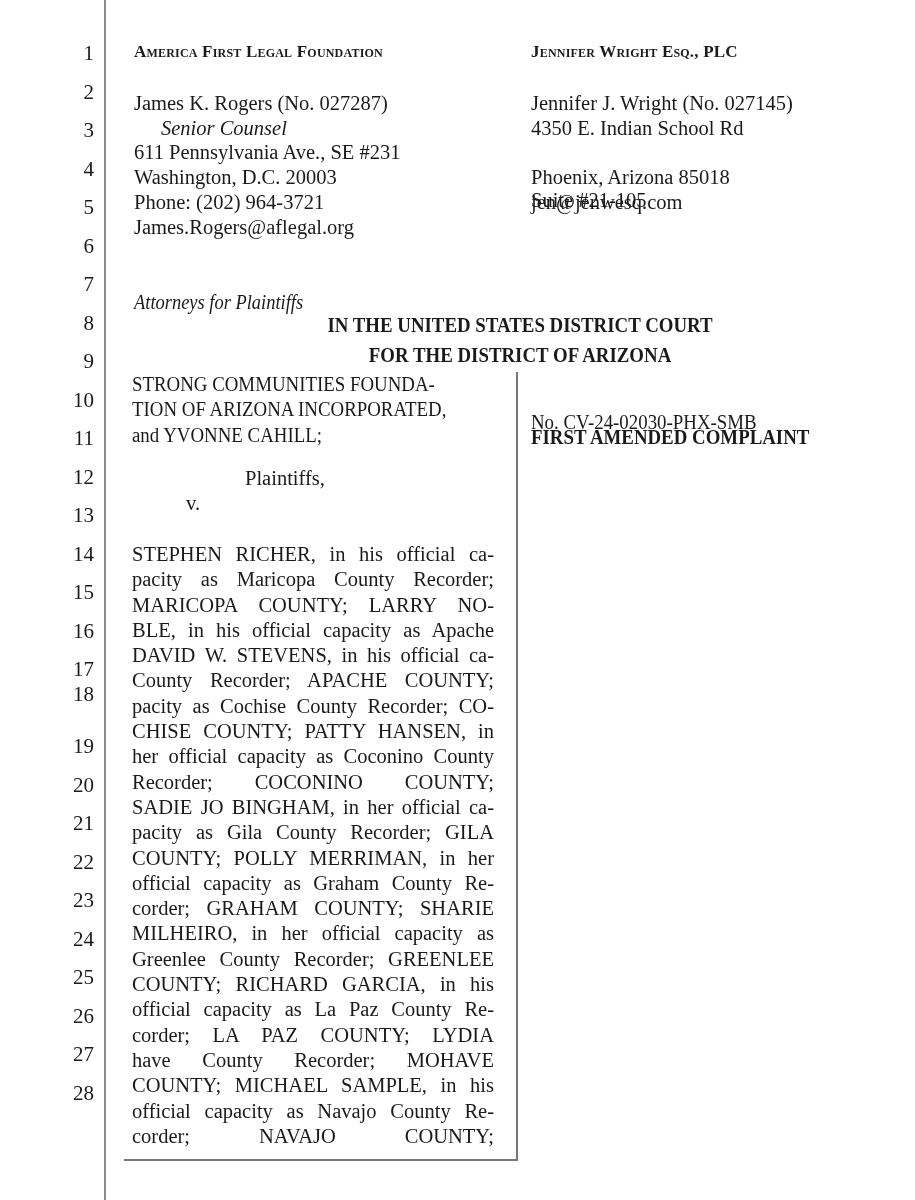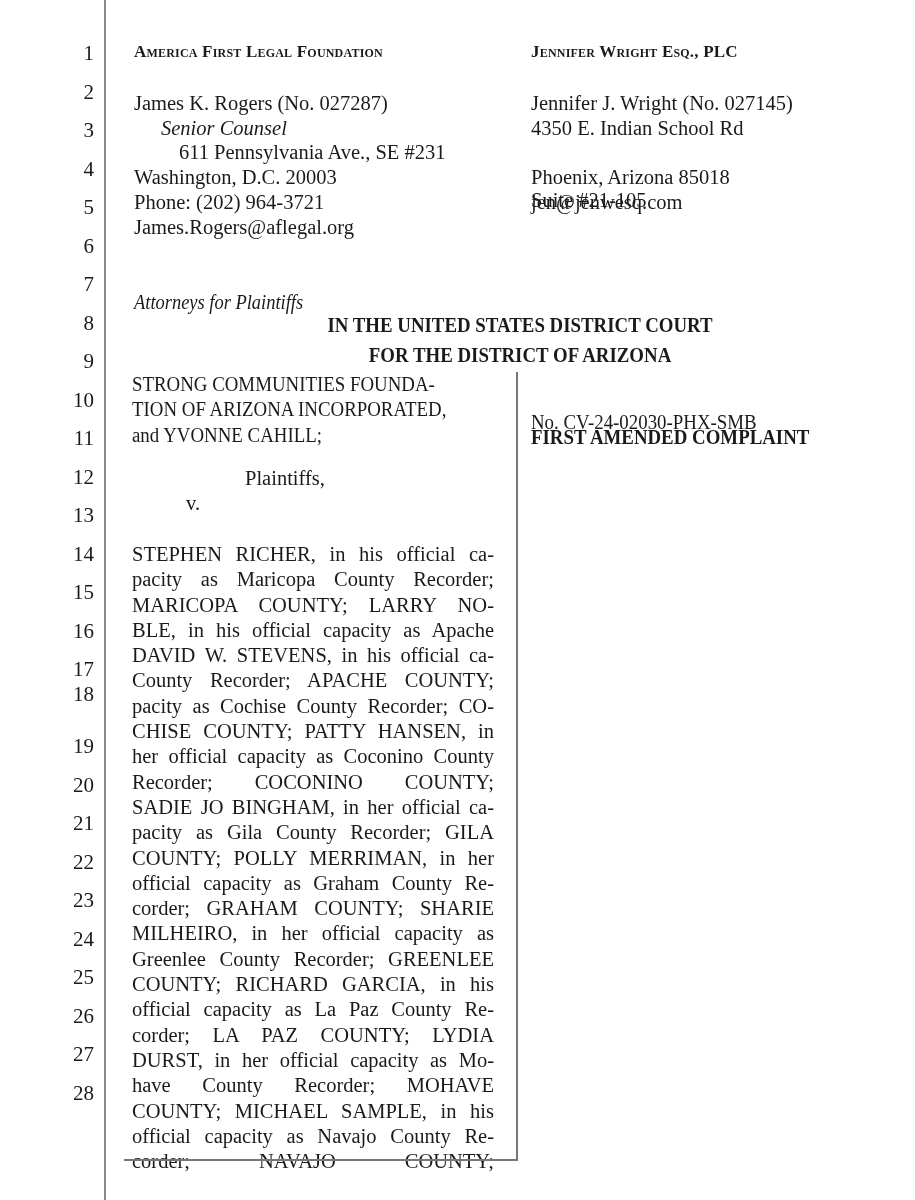--- a/index.html
+++ b/index.html
@@ -54,21 +54,21 @@
     <div class="ln" style="top: 926.5px;">24</div>
     <div class="ln" style="top: 965px;">25</div>
     <div class="ln" style="top: 1003.5px;">26</div>
     <div class="ln" style="top: 1042px;">27</div>
     <div class="ln" style="top: 1080.5px;">28</div>
   </div>
 
 <div class="t sc" style="left:134px; top:40px;">America First Legal Foundation</div>
 <div class="t" style="left:134px; top:91px;">James K. Rogers (No. 027287)</div>
 <div class="t ital" style="left:161px; top:116px;">Senior Counsel</div>
-<div class="t" style="left:134px; top:140px;margin-left:45px;">611 Pennsylvania Ave., SE #231</div>
+<div class="t" style="left:134px; top:140px;">611 Pennsylvania Ave., SE #231</div>
 <div class="t" style="left:134px; top:165px;">Washington, D.C. 20003</div>
 <div class="t" style="left:134px; top:190px;">Phone: (202) 964-3721</div>
 <div class="t" style="left:134px; top:215px;">James.Rogers@aflegal.org</div>
 
 <div class="t sc" style="left:531px; top:40px;">Jennifer Wright Esq., PLC</div>
 <div class="t" style="left:531px; top:91px;">Jennifer J. Wright (No. 027145)</div>
 <div class="t" style="left:531px; top:116px;">4350 E. Indian School Rd</div>
 <div class="t" style="left:531px; top:140px;margin-top:48px;">Suite #21-105</div>
 <div class="t" style="left:531px; top:165px;">Phoenix, Arizona 85018</div>
 <div class="t" style="left:531px; top:190px;">jen@jenwesq.com</div>
@@ -102,21 +102,20 @@
     <span class="line">SADIE JO BINGHAM, in her official ca-</span>
     <span class="line">pacity as Gila County Recorder; GILA</span>
     <span class="line">COUNTY; POLLY MERRIMAN, in her</span>
     <span class="line">official capacity as Graham County Re-</span>
     <span class="line">corder; GRAHAM COUNTY; SHARIE</span>
     <span class="line">MILHEIRO, in her official capacity as</span>
     <span class="line">Greenlee County Recorder; GREENLEE</span>
     <span class="line">COUNTY; RICHARD GARCIA, in his</span>
     <span class="line">official capacity as La Paz County Re-</span>
     <span class="line">corder; LA PAZ COUNTY; LYDIA</span>
-    <span class="line">DURST, in her official capacity as Mo-</span>
     <span class="line">have County Recorder; MOHAVE</span>
     <span class="line">COUNTY; MICHAEL SAMPLE, in his</span>
     <span class="line">official capacity as Navajo County Re-</span>
     <span class="line">corder; NAVAJO COUNTY;</span>
   </div>
 
 <div class="divider-v"></div>
 <div class="divider-h"></div>
 
 <div class="t right-col" style="top:375px;margin-top:35px;">

